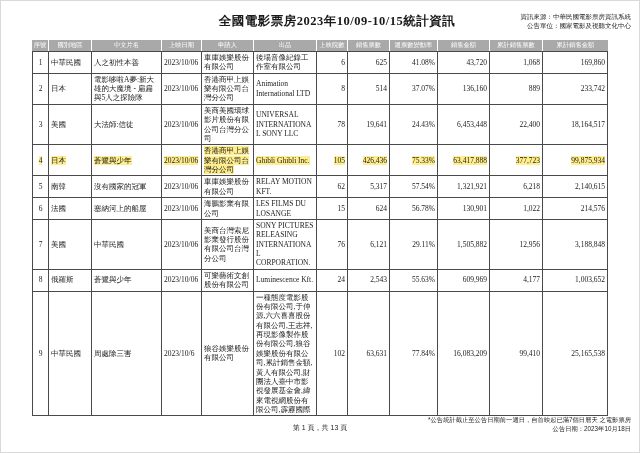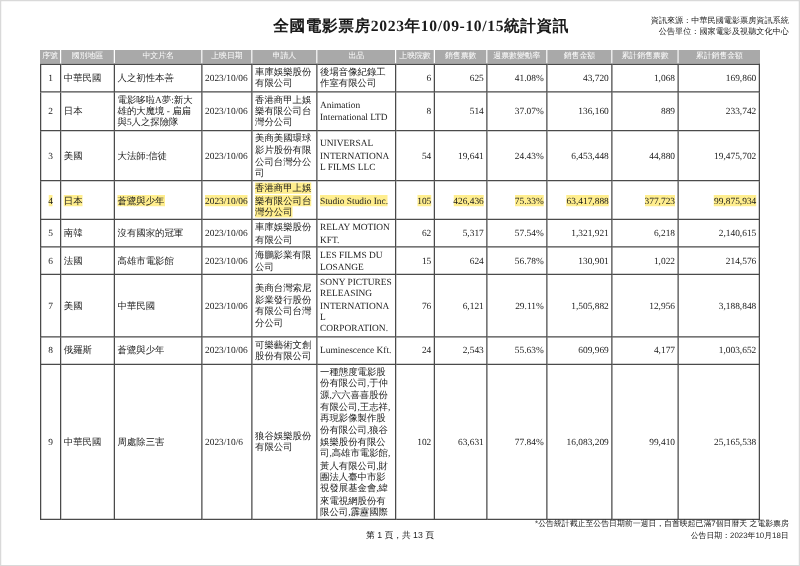--- a/index.html
+++ b/index.html
@@ -120,35 +120,35 @@
     <td class="r"><span class="v">136,160</span></td>
     <td class="r"><span class="v">889</span></td>
     <td class="r"><span class="v">233,742</span></td>
   </tr>
       <tr>
     <td class="c"><span class="v">3</span></td>
     <td><span class="v">美國</span></td>
     <td><span class="v">大法師:信徒</span></td>
     <td><span class="v">2023/10/06</span></td>
     <td><span class="v">美商美國環球影片股份有限公司台灣分公司</span></td>
-    <td><span class="v">UNIVERSAL INTERNATIONAL FILMS LLC</span></td>
-    <td class="r"><span class="v">54</span></td>
+    <td><span class="v">UNIVERSAL INTERNATIONAL SONY LLC</span></td>
+    <td class="r"><span class="v">78</span></td>
     <td class="r"><span class="v">19,641</span></td>
     <td class="r"><span class="v">24.43%</span></td>
     <td class="r"><span class="v">6,453,448</span></td>
-    <td class="r"><span class="v">44,880</span></td>
-    <td class="r"><span class="v">19,475,702</span></td>
+    <td class="r"><span class="v">22,400</span></td>
+    <td class="r"><span class="v">18,164,517</span></td>
   </tr>
       <tr class="hl">
     <td class="c"><span class="v">4</span></td>
     <td><span class="v">日本</span></td>
     <td><span class="v">蒼鷺與少年</span></td>
     <td><span class="v">2023/10/06</span></td>
     <td><span class="v">香港商甲上娛樂有限公司台灣分公司</span></td>
-    <td><span class="v">Studio Studio Inc.</span></td>
+    <td><span class="v">Ghibli Ghibli Inc.</span></td>
     <td class="r"><span class="v">105</span></td>
     <td class="r"><span class="v">426,436</span></td>
     <td class="r"><span class="v">75.33%</span></td>
     <td class="r"><span class="v">63,417,888</span></td>
     <td class="r"><span class="v">377,723</span></td>
     <td class="r"><span class="v">99,875,934</span></td>
   </tr>
       <tr>
     <td class="c"><span class="v">5</span></td>
     <td><span class="v">南韓</span></td>
@@ -159,21 +159,21 @@
     <td class="r"><span class="v">62</span></td>
     <td class="r"><span class="v">5,317</span></td>
     <td class="r"><span class="v">57.54%</span></td>
     <td class="r"><span class="v">1,321,921</span></td>
     <td class="r"><span class="v">6,218</span></td>
     <td class="r"><span class="v">2,140,615</span></td>
   </tr>
       <tr>
     <td class="c"><span class="v">6</span></td>
     <td><span class="v">法國</span></td>
-    <td><span class="v">高雄市電影館</span></td>
+    <td><span class="v">塞納河上的船屋</span></td>
     <td><span class="v">2023/10/06</span></td>
     <td><span class="v">海鵬影業有限公司</span></td>
     <td><span class="v">LES FILMS DU LOSANGE</span></td>
     <td class="r"><span class="v">15</span></td>
     <td class="r"><span class="v">624</span></td>
     <td class="r"><span class="v">56.78%</span></td>
     <td class="r"><span class="v">130,901</span></td>
     <td class="r"><span class="v">1,022</span></td>
     <td class="r"><span class="v">214,576</span></td>
   </tr>
@@ -204,21 +204,21 @@
     <td class="r"><span class="v">609,969</span></td>
     <td class="r"><span class="v">4,177</span></td>
     <td class="r"><span class="v">1,003,652</span></td>
   </tr>
       <tr>
     <td class="c"><span class="v">9</span></td>
     <td><span class="v">中華民國</span></td>
     <td><span class="v">周處除三害</span></td>
     <td><span class="v">2023/10/6</span></td>
     <td><span class="v">狼谷娛樂股份有限公司</span></td>
-    <td><span class="v">一種態度電影股份有限公司,于仲源,六六喜喜股份有限公司,王志祥,再現影像製作股份有限公司,狼谷娛樂股份有限公司,高雄市電影館,黃人有限公司,財團法人臺中市影視發展基金會,緯來電視網股份有限公司,霹靂國際</span></td>
+    <td><span class="v">一種態度電影股份有限公司,于仲源,六六喜喜股份有限公司,王志祥,再現影像製作股份有限公司,狼谷娛樂股份有限公司,累計銷售金額,黃人有限公司,財團法人臺中市影視發展基金會,緯來電視網股份有限公司,霹靂國際</span></td>
     <td class="r"><span class="v">102</span></td>
     <td class="r"><span class="v">63,631</span></td>
     <td class="r"><span class="v">77.84%</span></td>
     <td class="r"><span class="v">16,083,209</span></td>
     <td class="r"><span class="v">99,410</span></td>
     <td class="r"><span class="v">25,165,538</span></td>
   </tr>
     </tbody>
 </table>
 

